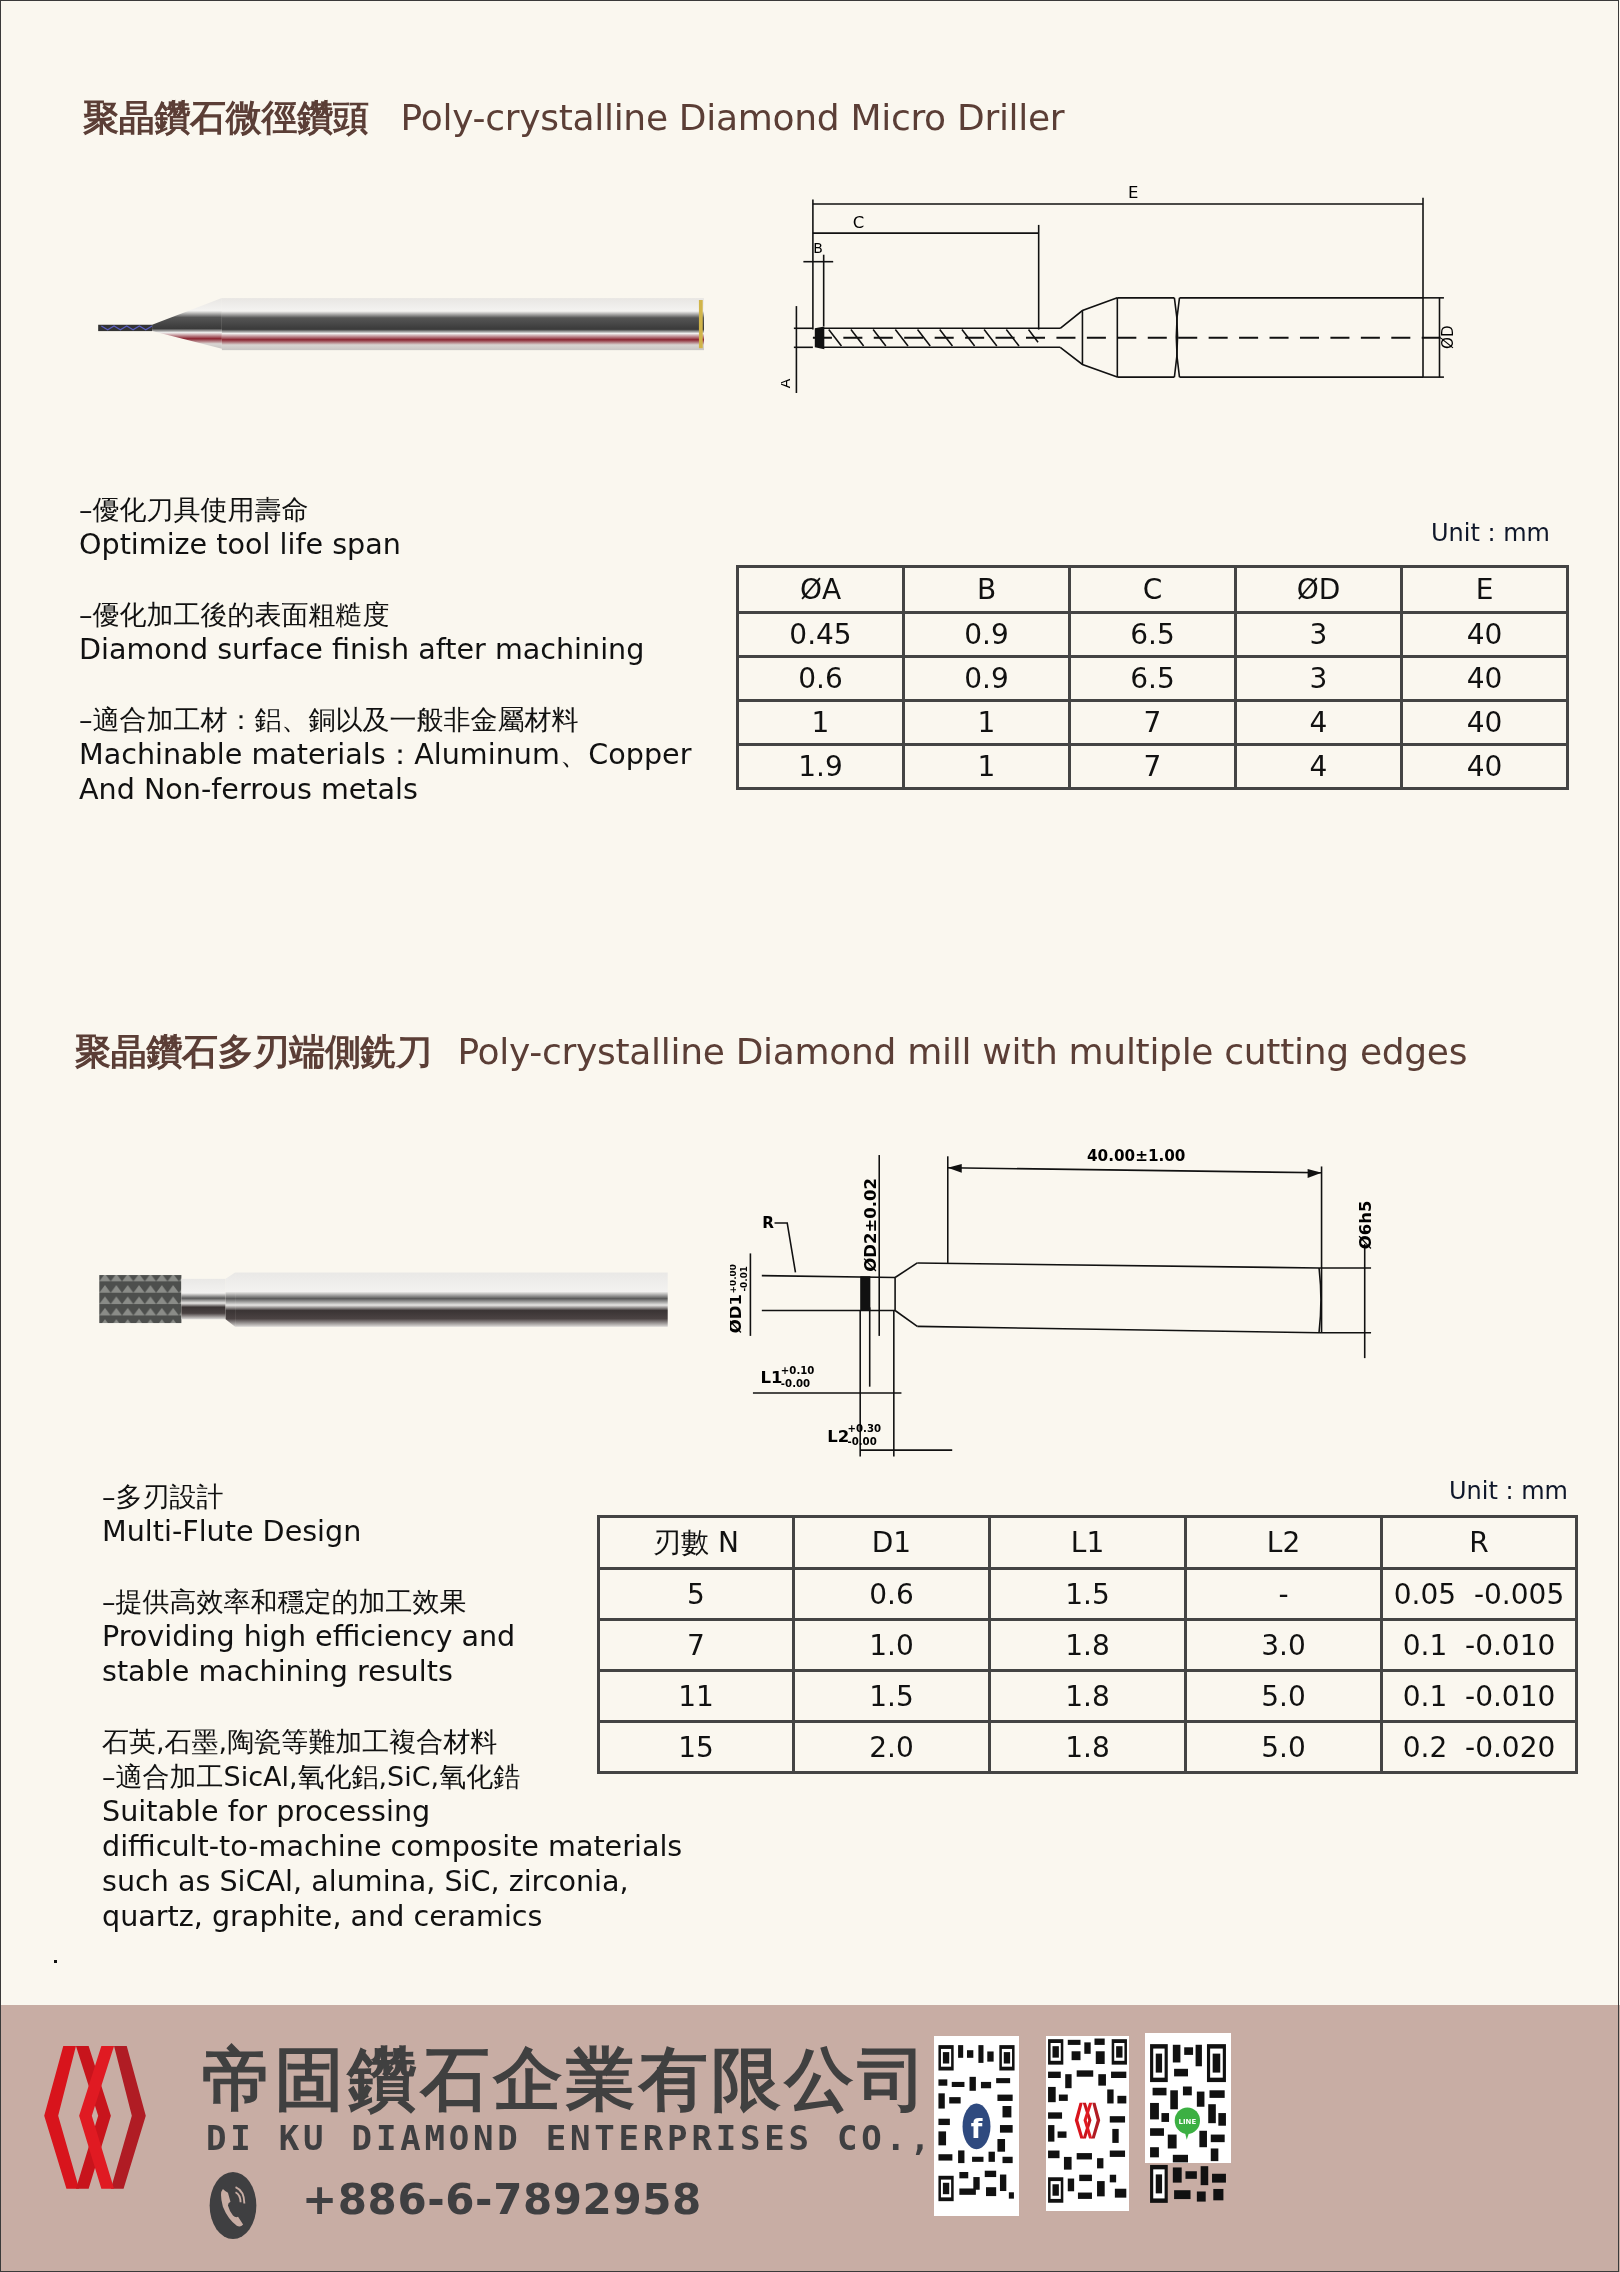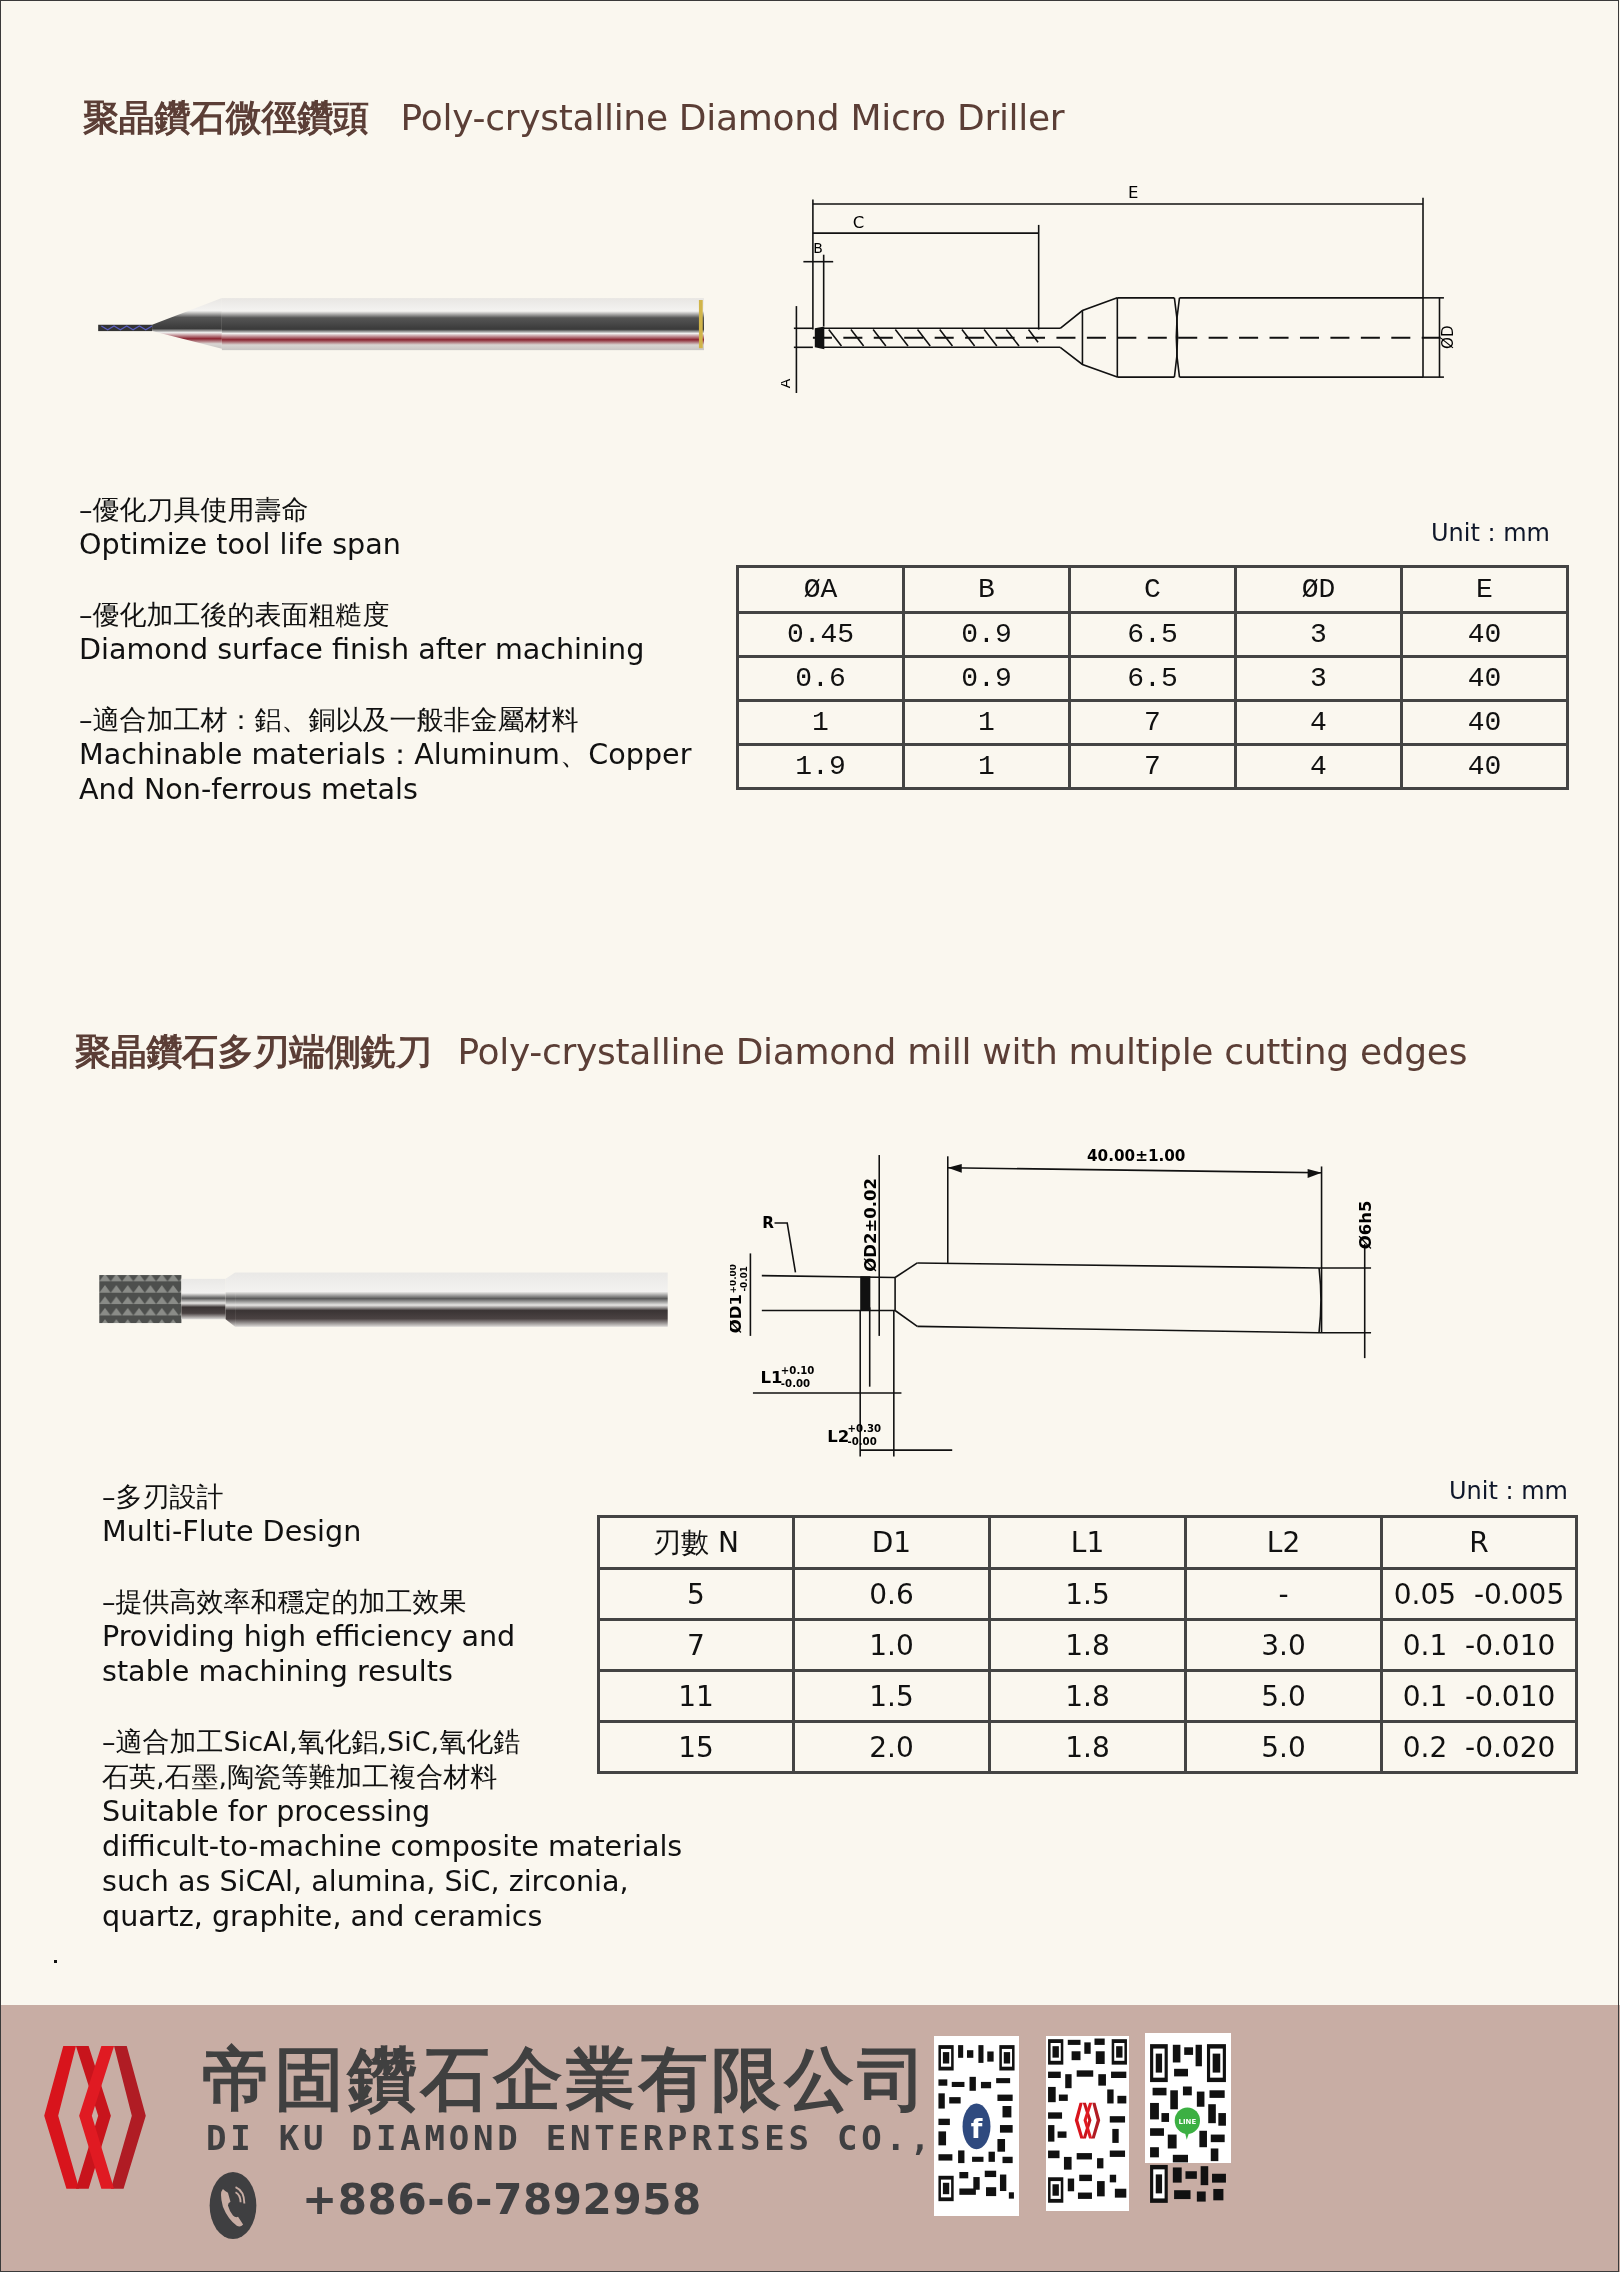--- a/index.html
+++ b/index.html
@@ -149,21 +149,21 @@
   </div>
   <div class="group">
     <div class="zh">–適合加工材：鋁、銅以及一般非金屬材料</div>
     <div>Machinable materials：Aluminum、Copper</div>
     <div>And Non-ferrous metals</div>
   </div>
 </div>
 
 <div class="unit-label" style="left:1431px; top:519px;">Unit : mm</div>
 
-<table class="spec" style="left:736px; top:565px; width:828px;font-family:Liberation Mono, monospace;">
+<table class="spec" style="left:736px; top:565px; width:828px;">
   <colgroup>
       <col style="width:166px">
       <col style="width:166px">
       <col style="width:166px">
       <col style="width:166px">
       <col style="width:166px">
     </colgroup>
   <thead>
     <tr style="height:46px">
       <th>ØA</th>
@@ -282,22 +282,22 @@
   <div class="group">
     <div class="zh">–多刃設計</div>
     <div>Multi-Flute Design</div>
   </div>
   <div class="group">
     <div class="zh">–提供高效率和穩定的加工效果</div>
     <div>Providing high efficiency and</div>
     <div>stable machining results</div>
   </div>
   <div class="group">
+    <div class="zh">石英,石墨,陶瓷等難加工複合材料</div>
     <div class="zh">–適合加工SicAl,氧化鋁,SiC,氧化鋯</div>
-    <div class="zh">石英,石墨,陶瓷等難加工複合材料</div>
     <div>Suitable for processing</div>
     <div>difficult-to-machine composite materials</div>
     <div>such as SiCAl, alumina, SiC, zirconia,</div>
     <div>quartz, graphite, and ceramics</div>
   </div>
 </div>
 
 <div class="unit-label" style="left:1449px; top:1477px;">Unit : mm</div>
 
 <table class="spec" style="left:597px; top:1515px; width:976px;">

